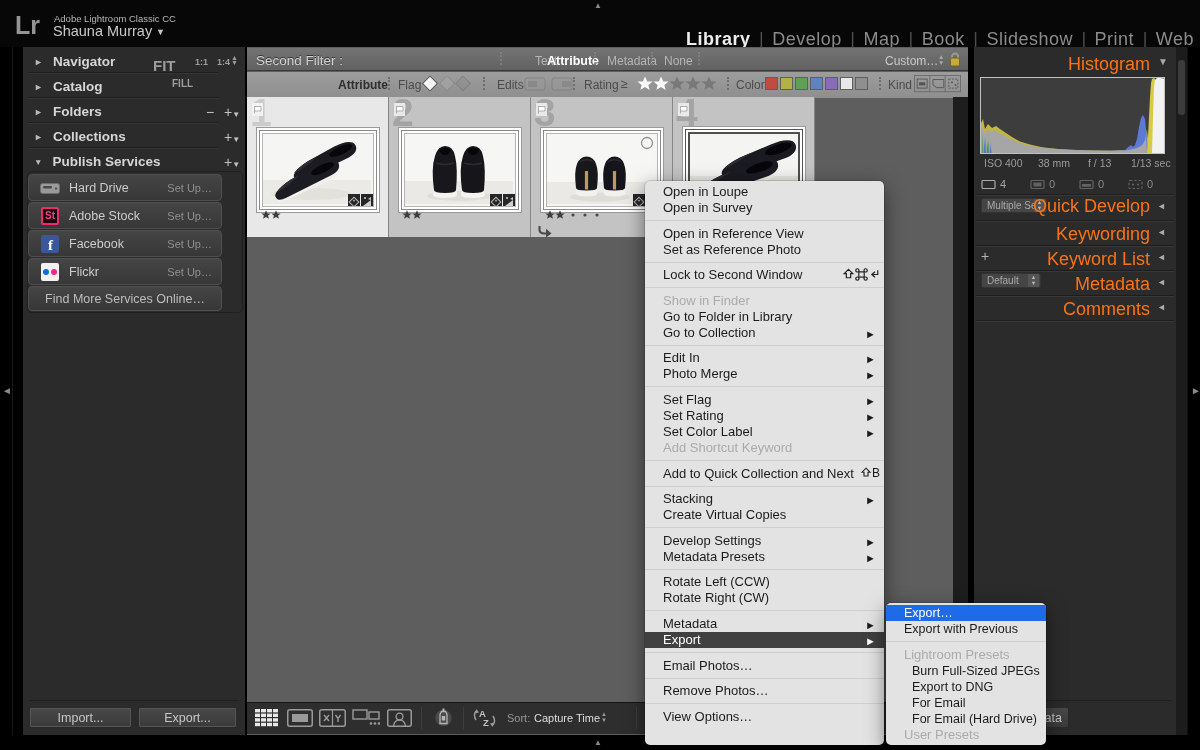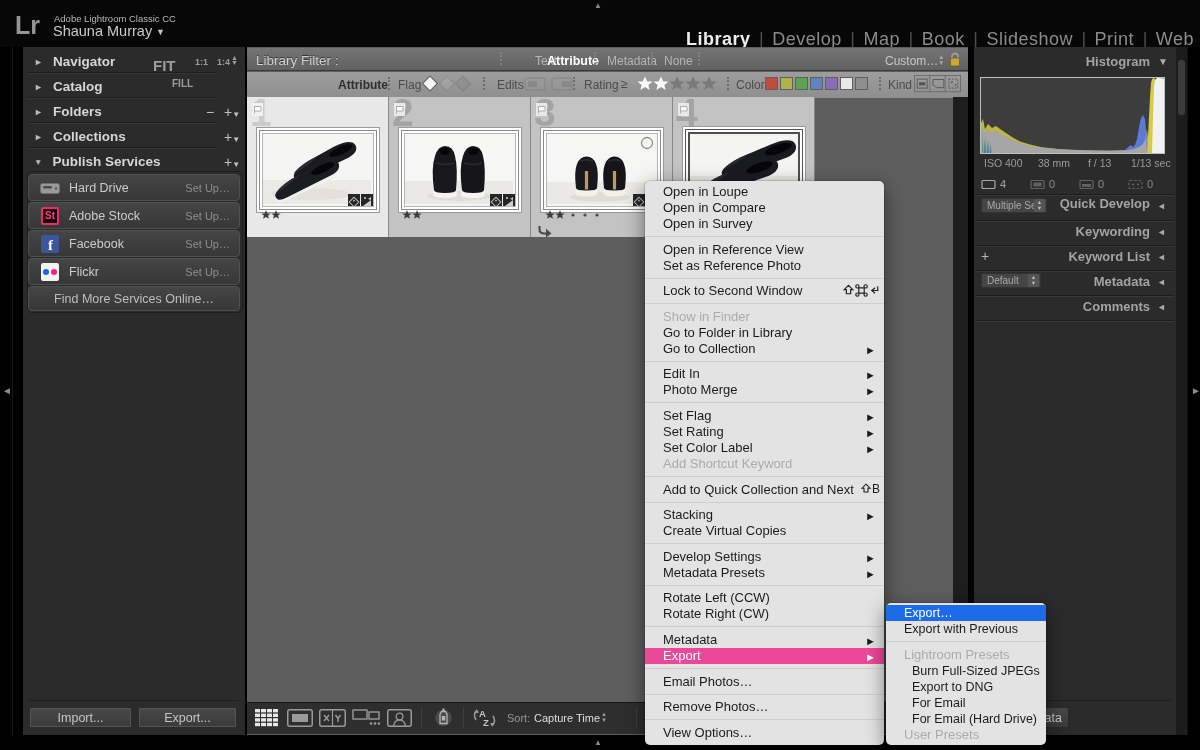--- a/index.html
+++ b/index.html
@@ -4,25 +4,25 @@
 <style>
   html,body{margin:0;padding:0;background:#000;}
   *{box-sizing:border-box;}
   #app{position:relative;width:1200px;height:750px;overflow:hidden;background:#000;
        font-family:"Liberation Sans",sans-serif;}
   .abs{position:absolute;}
   .msep{color:#4e4e4e;padding:0 8.5px;font-weight:normal;letter-spacing:0;}
   .phead{position:absolute;color:#d6d6d6;font-size:13.5px;font-weight:bold;white-space:nowrap;}
   .ptri{color:#b9b9b9;font-size:9px;margin-right:10px;position:relative;top:-1px;}
   .psep{position:absolute;left:28px;width:190px;height:0;border-top:1px solid #1e1e1e;border-bottom:1px solid #363636;}
-  .pubbtn{position:absolute;left:28px;width:212px;height:27px;background:linear-gradient(#454545,#373737);
+  .pubbtn{position:absolute;left:28px;width:194px;height:27px;background:linear-gradient(#454545,#373737);
           border:1px solid #505050;border-radius:4px;}
   .pubbtn .nm{position:absolute;left:40px;top:6px;color:#cccccc;font-size:12.5px;}
   .pubbtn .su{position:absolute;right:9px;top:7px;color:#8f8f8f;font-size:11px;}
-  .rhead{position:absolute;right:50px;color:#a3a3a3;font-size:13px;font-weight:bold;white-space:nowrap;}
+  .rhead{position:absolute;right:50px;color:#f97316;font-size:18px;font-weight:normal;white-space:nowrap;}
   .rtri{position:absolute;color:#a9a9a9;font-size:9px;}
   .rsep{position:absolute;left:976px;width:198px;height:0;border-top:1px solid #1d1d1d;border-bottom:1px solid #383838;}
   .mitem{position:relative;height:16px;line-height:16px;color:#1b1b1b;font-size:13px;padding-left:18px;white-space:nowrap;}
   .mitem.dis{color:#ababab;}
   .mitem.sm{font-size:12.5px;}
   .msepr{height:9.6px;position:relative;}
   .msepr:after{content:"";position:absolute;left:0;right:0;top:4px;border-top:1px solid #cfcfcf;}
   .arr{position:absolute;right:8px;top:1px;font-size:11px;color:#1b1b1b;}
   .sc{position:absolute;right:4px;top:1px;color:#222;}
   .csq{display:inline-block;width:13px;height:13px;margin-right:2px;border:1px solid #5f5f5f;vertical-align:top;}
@@ -106,21 +106,21 @@
     </div>
 
   <div class="abs" style="left:29px;top:700px;width:210px;height:0;border-top:1px solid #1f1f1f;"></div>
   <div class="abs" style="left:29px;top:707px;width:103px;height:21px;background:linear-gradient(#484848,#3a3a3a);border:1px solid #2a2a2a;outline:1px solid #555;outline-offset:-2px;border-radius:2px;text-align:center;line-height:20px;color:#c6c6c6;font-size:12.5px;">Import...</div>
   <div class="abs" style="left:138px;top:707px;width:99px;height:21px;background:linear-gradient(#484848,#3a3a3a);border:1px solid #2a2a2a;outline:1px solid #555;outline-offset:-2px;border-radius:2px;text-align:center;line-height:20px;color:#c6c6c6;font-size:12.5px;">Export...</div>
 
   <div class="abs" id="content" style="left:247px;top:47px;width:721px;height:688px;background:#5e5e5e;"></div>
 
   <div class="abs" id="filter1" style="left:247px;top:48px;width:721px;height:23px;background:linear-gradient(#747474,#616161);border-bottom:1px solid #3a3a3a;"></div>
   <div class="abs" id="filter2" style="left:247px;top:72px;width:721px;height:25px;background:linear-gradient(#9d9d9d,#8f8f8f);"></div>
-  <div class="abs" style="left:256px;top:53px;color:#d2d2d2;font-size:13.5px;text-shadow:0 -1px 0 #333;">Library Filter :</div>
+  <div class="abs" style="left:256px;top:53px;color:#d2d2d2;font-size:13.5px;text-shadow:0 -1px 0 #333;">Second Filter :</div>
   <div class="abs" style="left:535px;top:54px;color:#b5b5b5;font-size:12px;">Text</div>
   <div class="abs" style="left:547px;top:54px;color:#fff;font-size:12.5px;font-weight:bold;">Attribute</div>
   <div class="abs" style="left:607px;top:54px;color:#b5b5b5;font-size:12px;">Metadata</div>
   <div class="abs" style="left:664px;top:54px;color:#b5b5b5;font-size:12px;">None</div>
   <div class="abs" style="left:885px;top:54px;color:#c8c8c8;font-size:12px;">Custom…</div>
   <div class="abs" style="left:938px;top:54px;color:#a8a8a8;font-size:6.5px;line-height:5.5px;">▲<br>▼</div>
   <svg class="abs" style="left:949px;top:52px;" width="12" height="15" viewBox="0 0 12 15">
       <path d="M3 6 V4.5 a3 3 0 0 1 6 0 V6" fill="none" stroke="#9a9a9a" stroke-width="1.8"></path>
       <rect x="1.5" y="6" width="9" height="8" rx="1.5" fill="#c8a93a" stroke="#6e5c12" stroke-width="0.8"></rect>
     </svg>
@@ -472,21 +472,20 @@
   <div class="abs" style="left:1176px;top:47px;width:11px;height:688px;background:#1c1c1c;"></div>
   <div class="abs" style="left:1178px;top:60px;width:7px;height:55px;background:#3c3c3c;border-radius:3px;"></div>
   <div class="abs" style="left:1187px;top:47px;width:1px;height:688px;background:#101010;"></div>
   <div class="abs" style="left:1191px;top:385px;color:#8a8a8a;font-size:10px;">►</div>
 
   <div class="abs" style="left:0;top:735px;width:1200px;height:15px;background:#000;"></div>
   <div class="abs" style="left:594px;top:738px;color:#888;font-size:8px;">▲</div>
 
   <div class="abs" id="ctxmenu" style="left:645px;top:181px;width:239px;height:564px;background:#e3e3e3;border-radius:5px;box-shadow:0 6px 20px rgba(0,0,0,0.5),0 0 0 1px rgba(0,0,0,0.12);padding-top:3px;overflow:hidden;">
     <div class="mitem">Open in Loupe</div>
-    <div class="mitem">Open in Compare</div>
     <div class="mitem">Open in Survey</div>
     <div class="msepr"></div>
     <div class="mitem">Open in Reference View</div>
     <div class="mitem">Set as Reference Photo</div>
     <div class="msepr"></div>
     <div class="mitem">Lock to Second Window<span class="sc"><svg width="37" height="13" viewBox="0 0 34 12">
             <path d="M5 1.2 L9 5.2 H7 V9 H3 V5.2 H1 Z" fill="none" stroke="#222" stroke-width="1.1"></path>
             <g stroke="#222" stroke-width="1.1" fill="none">
               <path d="M14.5 3.5 h5 M14.5 8.5 h5 M14.5 3.5 v5 M19.5 3.5 v5"></path>
               <circle cx="13.2" cy="2.2" r="1.5"></circle>
@@ -517,21 +516,21 @@
     <div class="mitem">Stacking<span class="arr">►</span></div>
     <div class="mitem">Create Virtual Copies</div>
     <div class="msepr"></div>
     <div class="mitem">Develop Settings<span class="arr">►</span></div>
     <div class="mitem">Metadata Presets<span class="arr">►</span></div>
     <div class="msepr"></div>
     <div class="mitem">Rotate Left (CCW)</div>
     <div class="mitem">Rotate Right (CW)</div>
     <div class="msepr"></div>
     <div class="mitem">Metadata<span class="arr">►</span></div>
-    <div class="mitem" style="background:#ec4899;color:#fff;">Export<span class="arr" style="color:#fff;">►</span></div>
+    <div class="mitem" style="background:#404040;color:#fff;">Export<span class="arr" style="color:#fff;">►</span></div>
     <div class="msepr"></div>
     <div class="mitem">Email Photos…</div>
     <div class="msepr"></div>
     <div class="mitem">Remove Photos…</div>
     <div class="msepr"></div>
     <div class="mitem">View Options…</div>
   </div>
   <div class="abs" id="submenu" style="left:886px;top:603px;width:160px;height:142px;background:#e3e3e3;border-radius:5px;box-shadow:0 6px 20px rgba(0,0,0,0.5),0 0 0 1px rgba(0,0,0,0.12);padding-top:2px;font-size:0;overflow:hidden;">
     <div class="mitem sm" style="background:#1d6be8;color:#fff;">Export…</div>
     <div class="mitem sm">Export with Previous</div>

